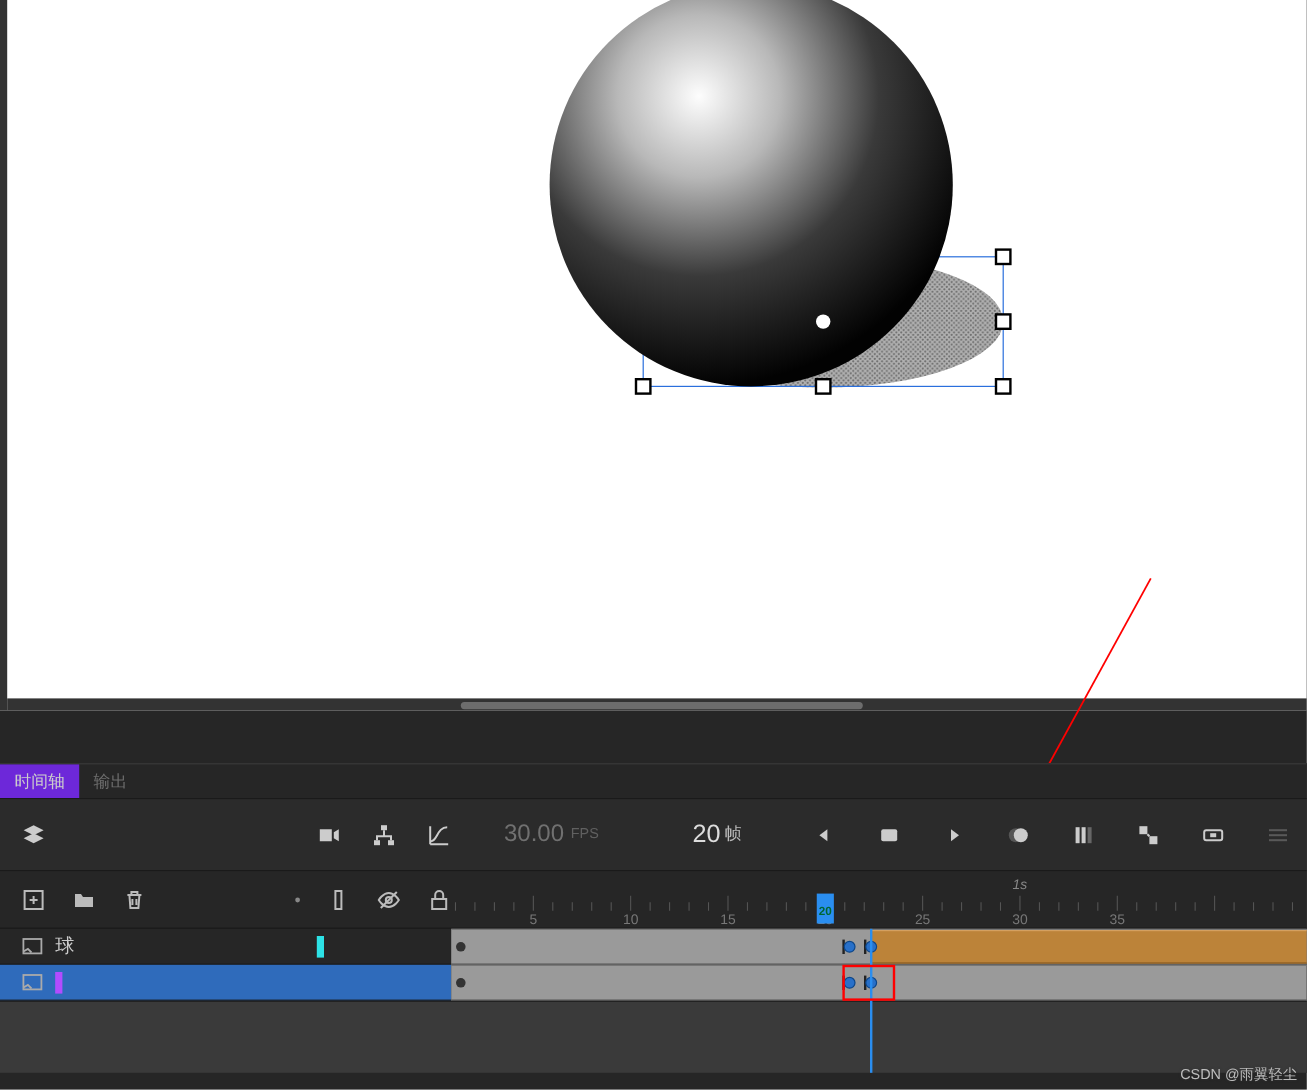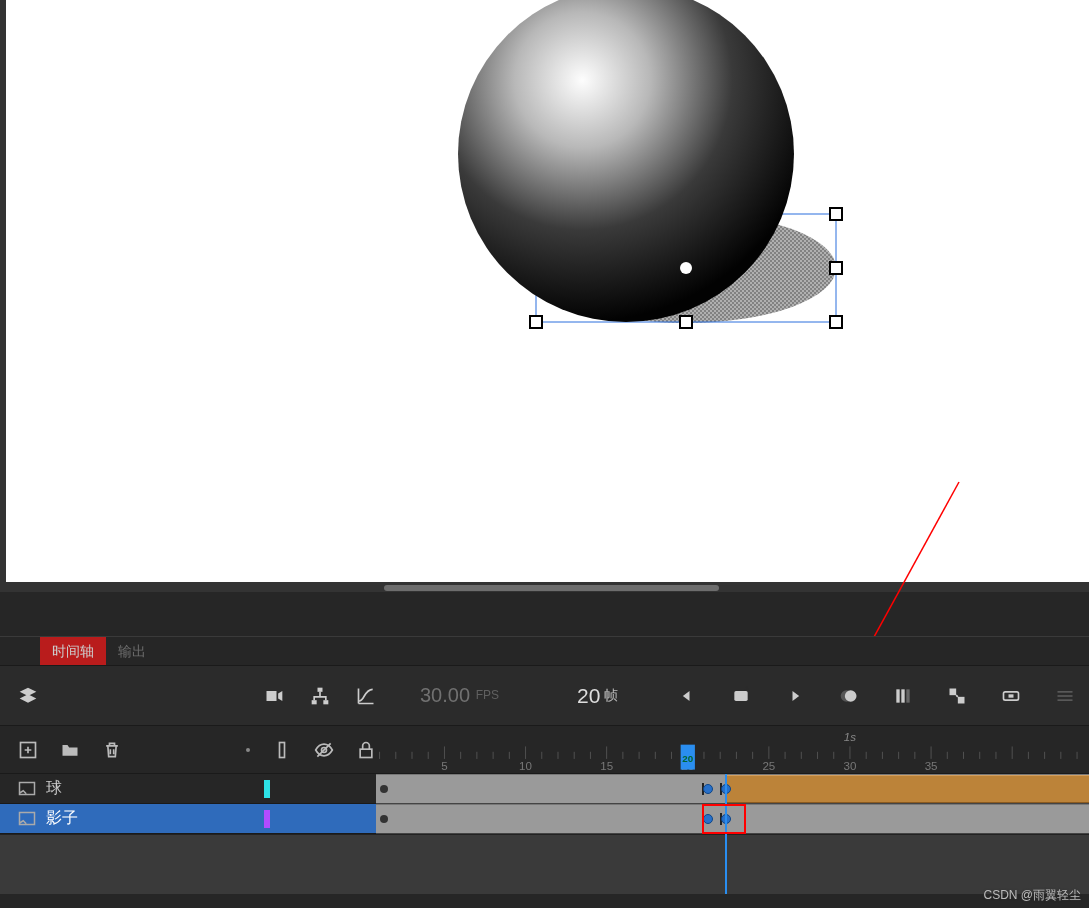--- a/index.html
+++ b/index.html
@@ -38,21 +38,21 @@
     background:#262626;
     border-bottom:1px solid #1a1a1a;
     border-top:1px solid #3a3a3a;
   }
   .tab {
     height:100%;
     padding: 6px 12px;
     font-size:14px;
     color:#6d6d6d;
   }
-  .tab.active { color:#ccc; background:#b91c1c;margin-left:40px; }
+  .tab.active { color:#ccc; background:#6d28d9; }
   .toolbar {
     height: 60px;
     display:flex;
     align-items:center;
     background:#2b2b2b;
     border-bottom:1px solid #1a1a1a;
   }
   .tool-left { width:376px; display:flex; align-items:center; padding-left:18px; gap:26px; }
   .tool-mid { flex:0 0 auto; display:flex; align-items:center; gap:28px; color:#777; padding-left:44px; }
   .tool-right { flex:1; display:flex; align-items:center; justify-content:flex-end; gap:34px; padding-right:14px; }
@@ -380,21 +380,20 @@
           <div class="keyframe-bar" style="left:343.8px;"></div>
           <div class="keyframe-dot" style="left:349.8px;"></div>
         </div>
     </div>
       <div class="layer-row selected">
       <div class="layer-row-left">
         <svg class="layer-icon" viewBox="0 0 24 20" fill="none" stroke="#aaa" stroke-width="2">
             <rect x="2" y="2" width="20" height="16"></rect>
             <path d="M2 16l5-3 4 4"></path>
           </svg>
-        <span class="layer-name">影子</span>
         <span class="color-chip" style="background:#b24cff"></span>
         <span style="width:96px"></span>
       </div>
       <div class="track">
           <div class="kf-start"></div>
           <div class="keyframe-bar" style="left:325.59999999999997px;"></div>
           <div class="keyframe-dot" style="left:331.59999999999997px;"></div>
           <div class="keyframe-bar" style="left:343.8px;"></div>
           <div class="keyframe-dot" style="left:349.8px;"></div>
         </div>

